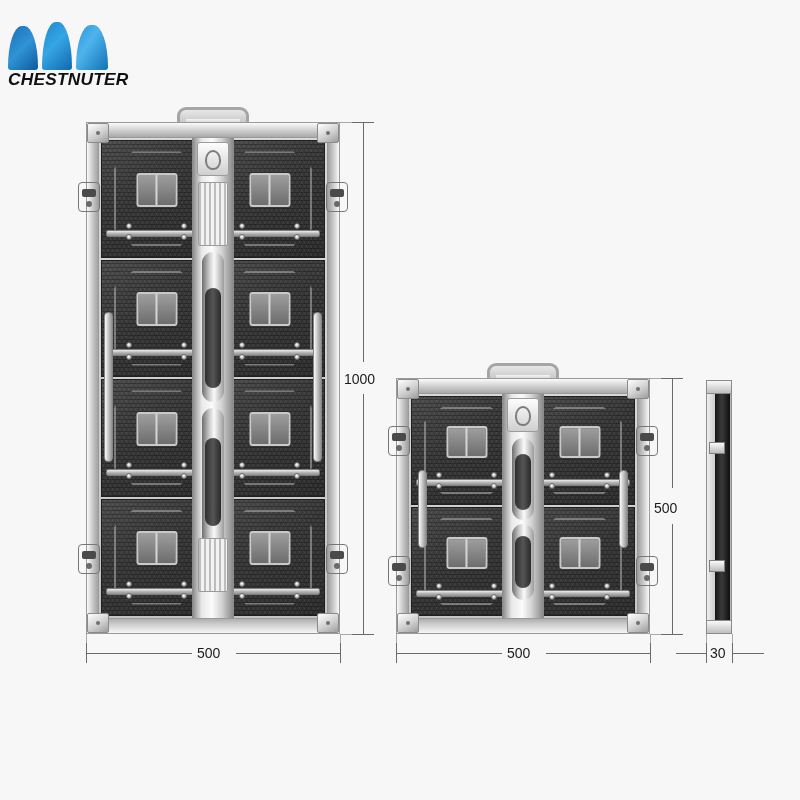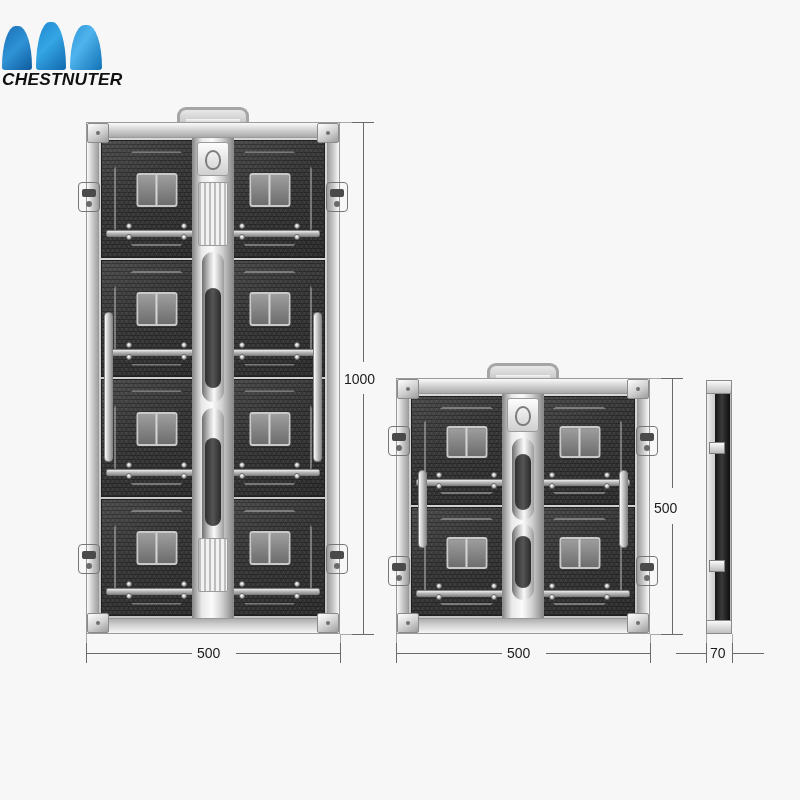--- a/index.html
+++ b/index.html
@@ -6,21 +6,21 @@
   body{
     width:800px;height:800px;
     background:#f7f7f7;
     font-family:"Liberation Sans", sans-serif;
     overflow:hidden;
     position:relative;
   }
   .stage{position:absolute;inset:0;}
 
   
-  .logo{position:absolute;left:2px;top:22px;width:120px;height:72px;}
+  .logo{position:absolute;left:8px;top:22px;width:120px;height:72px;}
   .logo-marks{position:relative;width:106px;height:48px;}
   .arch{position:absolute;bottom:0;border-radius:46% 46% 3px 3px / 96% 96% 3px 3px;}
   .arch.a1{left:0;   width:30px;height:44px;
     background:linear-gradient(135deg,#1b6fb5 0%,#2f93d6 50%,#0d5a9c 100%);}
   .arch.a2{left:34px;width:30px;height:48px;
     background:linear-gradient(135deg,#1e86cf 0%,#35a6e4 45%,#1068ad 100%);}
   .arch.a3{left:68px;width:32px;height:45px;
     background:linear-gradient(125deg,#2b93d9 0%,#4fb4ec 40%,#1272b6 100%);}
   .logo-text{
     position:absolute;left:0;top:48px;
@@ -399,15 +399,15 @@
     <div class="sv-tab" style="top:62px;"></div>
     <div class="sv-tab" style="bottom:62px;"></div>
   </div>
 
   <div class="ext-line-v" style="left:706px;top:634px;height:22px;"></div>
   <div class="ext-line-v" style="left:732px;top:634px;height:22px;"></div>
   <div class="tick-v" style="left:706px;top:643px;height:20px;"></div>
   <div class="tick-v" style="left:732px;top:643px;height:20px;"></div>
   <div class="dim-line-h" style="left:676px;top:653px;width:30px;"></div>
   <div class="dim-line-h" style="left:732px;top:653px;width:32px;"></div>
-  <div class="dim-label" style="left:710px;top:645px;">70</div>
+  <div class="dim-label" style="left:710px;top:645px;">30</div>
 
 </div>
 
 </body></html>

